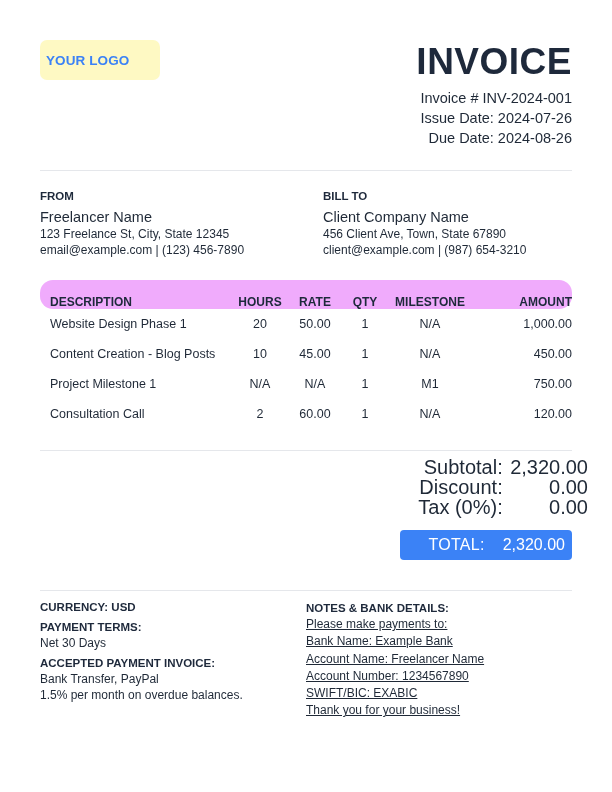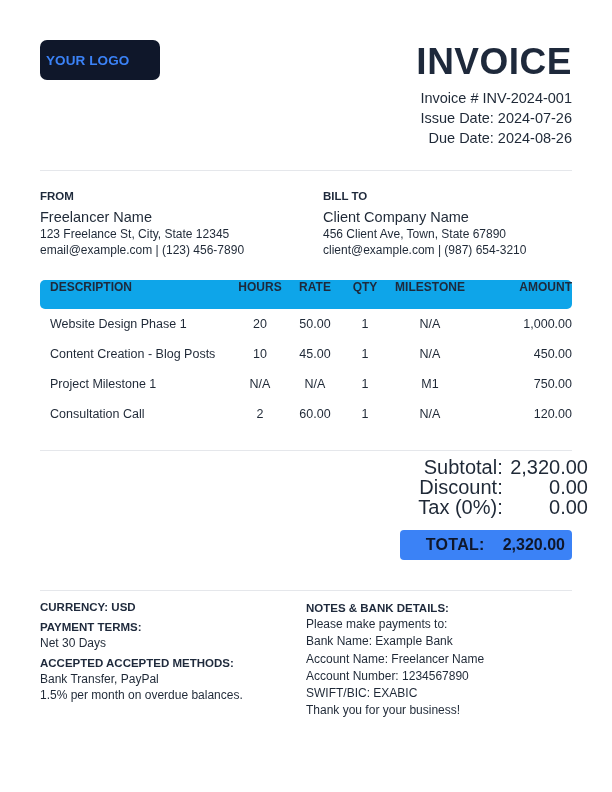--- a/index.html
+++ b/index.html
@@ -1,56 +1,56 @@
 <!DOCTYPE html>
 <html><head>
 <meta charset="utf-8">
 <style>
   * { box-sizing: border-box; margin: 0; padding: 0; }
   html, body { width: 612px; height: 792px; background: #ffffff; }
   body { font-family: "Liberation Sans", "DejaVu Sans", sans-serif; color: #1f2937; position: relative; overflow: hidden; }
 
-  .logo { position: absolute; left: 40px; top: 40px; width: 120px; height: 40px; background: #0f172a; border-radius: 7px; display: flex; align-items: center; padding-left: 6px; }
+  .logo { position: absolute; left: 40px; top: 40px; width: 120px; height: 40px; background: #fef9c3; border-radius: 7px; display: flex; align-items: center; padding-left: 6px; }
   .logo span { color: #3b82f6; font-weight: 700; font-size: 13.5px; letter-spacing: 0.1px; }
 
   .title { position: absolute; right: 40px; top: 40px; font-size: 37px; font-weight: 700; color: #1e293b; letter-spacing: 0.5px; line-height: 44px; text-align: right; }
   .meta { position: absolute; right: 40px; top: 88px; text-align: right; font-size: 14.5px; color: #1f2937; line-height: 20px; }
 
   .hr { position: absolute; left: 40px; width: 532px; height: 1px; background: #e5e7eb; }
 
   .party { position: absolute; top: 188px; width: 260px; }
   .party .lbl { font-size: 11.5px; font-weight: 700; color: #1e293b; line-height: 16px; }
   .party .name { font-size: 14.5px; color: #1f2937; margin-top: 4px; line-height: 18px; }
   .party .line { font-size: 12px; color: #1f2937; line-height: 16px; }
 
   .table { position: absolute; left: 40px; top: 280px; width: 532px; }
-  .thead { height: 29px; background: #0ea5e9; border-radius: 5px; display: flex; align-items: flex-start; font-size: 12px; font-weight: 700; color: #1e293b; }
+  .thead { height: 29px; background: #f0abfc; border-radius: 13px; display: flex; align-items: flex-end; font-size: 12px; font-weight: 700; color: #1e293b; }
   .row { height: 30px; display: flex; align-items: center; font-size: 12.5px; color: #1f2937; }
   .c-desc { width: 185px; padding-left: 10px; text-align: left; }
   .c-hours { width: 70px; text-align: center; }
   .c-rate { width: 40px; text-align: center; }
   .c-qty { width: 60px; text-align: center; }
   .c-mile { width: 70px; text-align: center; }
   .c-amt { width: 107px; text-align: right; }
   .thead .c-qty, .row .c-qty { width: 60px; }
 
   .totals { position: absolute; right: 24px; top: 457px; width: 180px; font-size: 20px; color: #1f2937; }
   .totals .tr { display: flex; justify-content: flex-end; line-height: 20px; }
   .totals .tl { width: 100px; text-align: right; }
   .totals .tv { width: 90px; text-align: right; }
-  .total-box { position: absolute; right: 40px; top: 530px; width: 172px; height: 30px; background: #3b82f6; border-radius: 4px; display: flex; align-items: center; justify-content: flex-end; color: #0f172a; font-weight: 700; font-size: 16px; padding-right: 7px; }
+  .total-box { position: absolute; right: 40px; top: 530px; width: 172px; height: 30px; background: #3b82f6; border-radius: 4px; display: flex; align-items: center; justify-content: flex-end; color: #ffffff; font-weight: 400; font-size: 16px; padding-right: 7px; }
   .total-box .tl { margin-right: 18px; letter-spacing: 0.3px; }
 
   .foot-left { position: absolute; left: 40px; top: 599px; width: 260px; font-size: 12px; color: #1f2937; }
   .foot-left .h { font-weight: 700; color: #1e293b; font-size: 11.5px; line-height: 16px; }
   .foot-left .v { line-height: 16px; }
   .foot-left .gap { margin-top: 4px; }
   .foot-right { position: absolute; left: 306px; top: 600px; width: 266px; font-size: 12px; color: #1f2937; }
   .foot-right .h { font-weight: 700; color: #1e293b; font-size: 11.5px; line-height: 16px; }
-  .foot-right .v { line-height: 17.3px; }
+  .foot-right .v { line-height: 17.3px; text-decoration: underline; }
 </style>
 </head>
 <body>
 
 <div class="logo">
   <span>YOUR LOGO</span>
 </div>
 
 <div class="title">INVOICE</div>
 <div class="meta">
@@ -139,21 +139,21 @@
   <span class="tl">TOTAL:</span>
   <span class="tv">2,320.00</span>
 </div>
 
 <div class="hr" style="top:590px;"></div>
 
 <div class="foot-left">
   <div class="h">CURRENCY: USD</div>
   <div class="h gap">PAYMENT TERMS:</div>
   <div class="v">Net 30 Days</div>
-  <div class="h gap">ACCEPTED ACCEPTED METHODS:</div>
+  <div class="h gap">ACCEPTED PAYMENT INVOICE:</div>
   <div class="v">Bank Transfer, PayPal</div>
   <div class="v">1.5% per month on overdue balances.</div>
 </div>
 
 <div class="foot-right">
   <div class="h">NOTES &amp; BANK DETAILS:</div>
   <div class="v">Please make payments to:</div>
   <div class="v">Bank Name: Example Bank</div>
   <div class="v">Account Name: Freelancer Name</div>
   <div class="v">Account Number: 1234567890</div>

